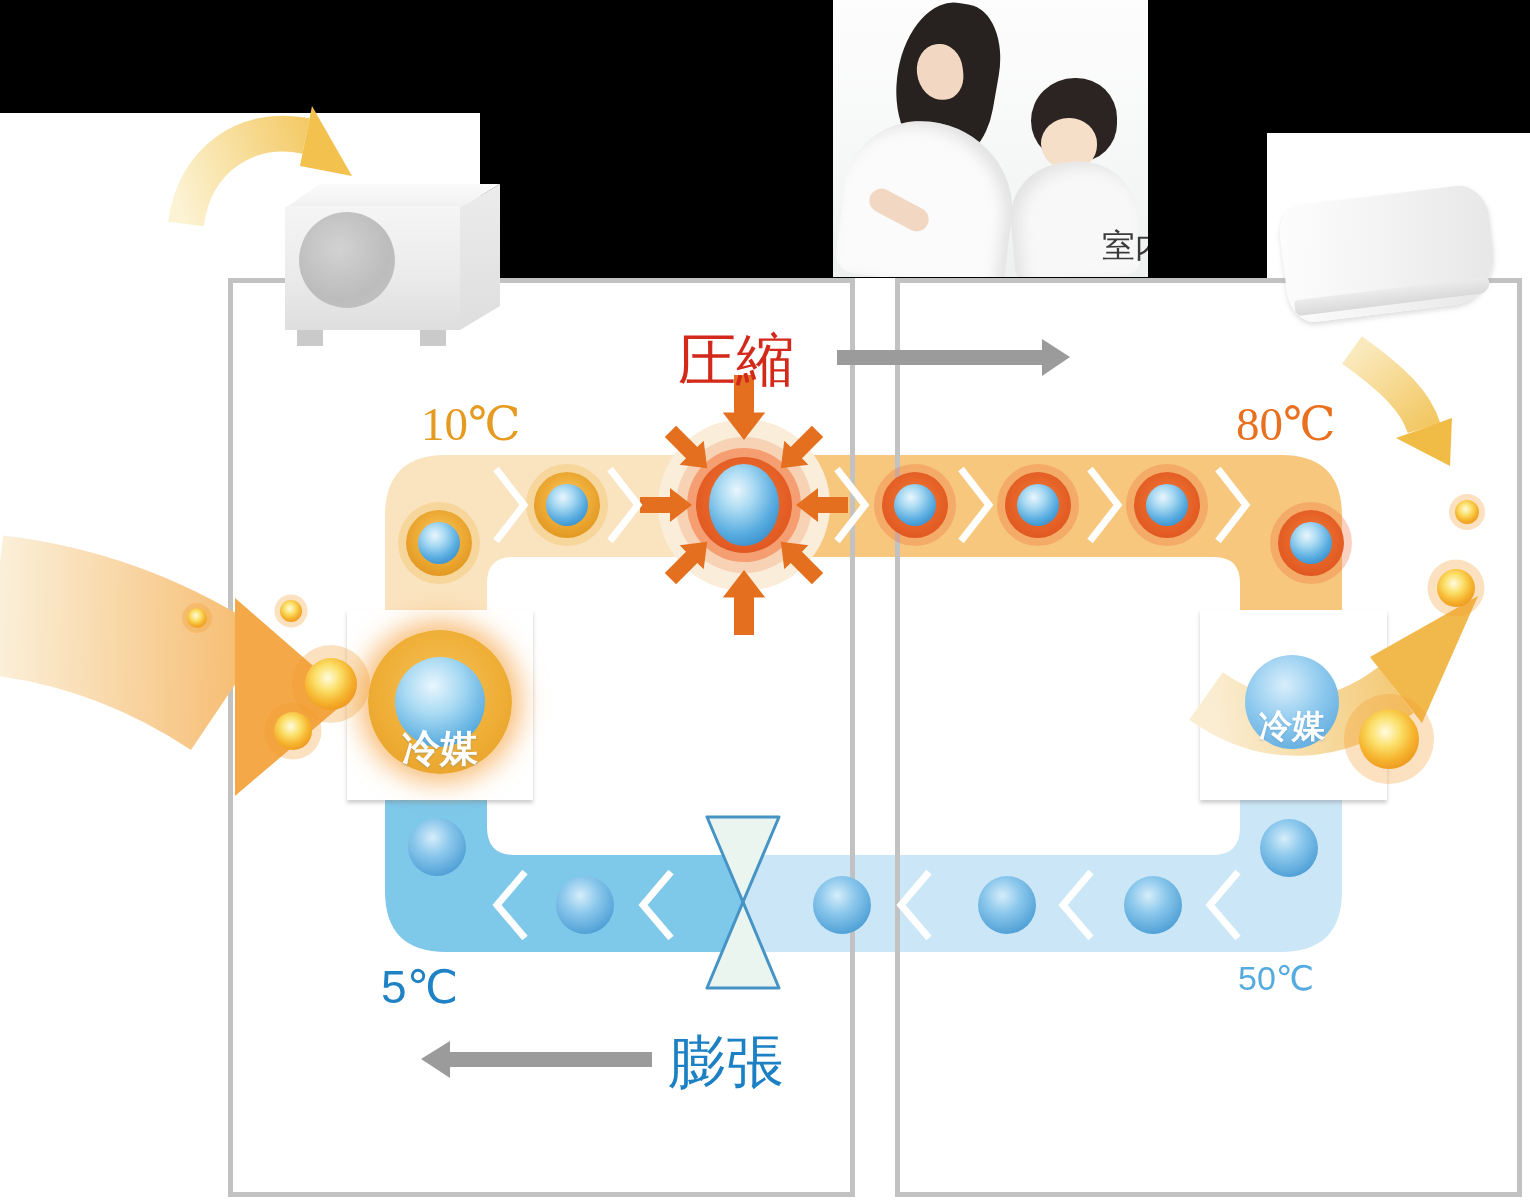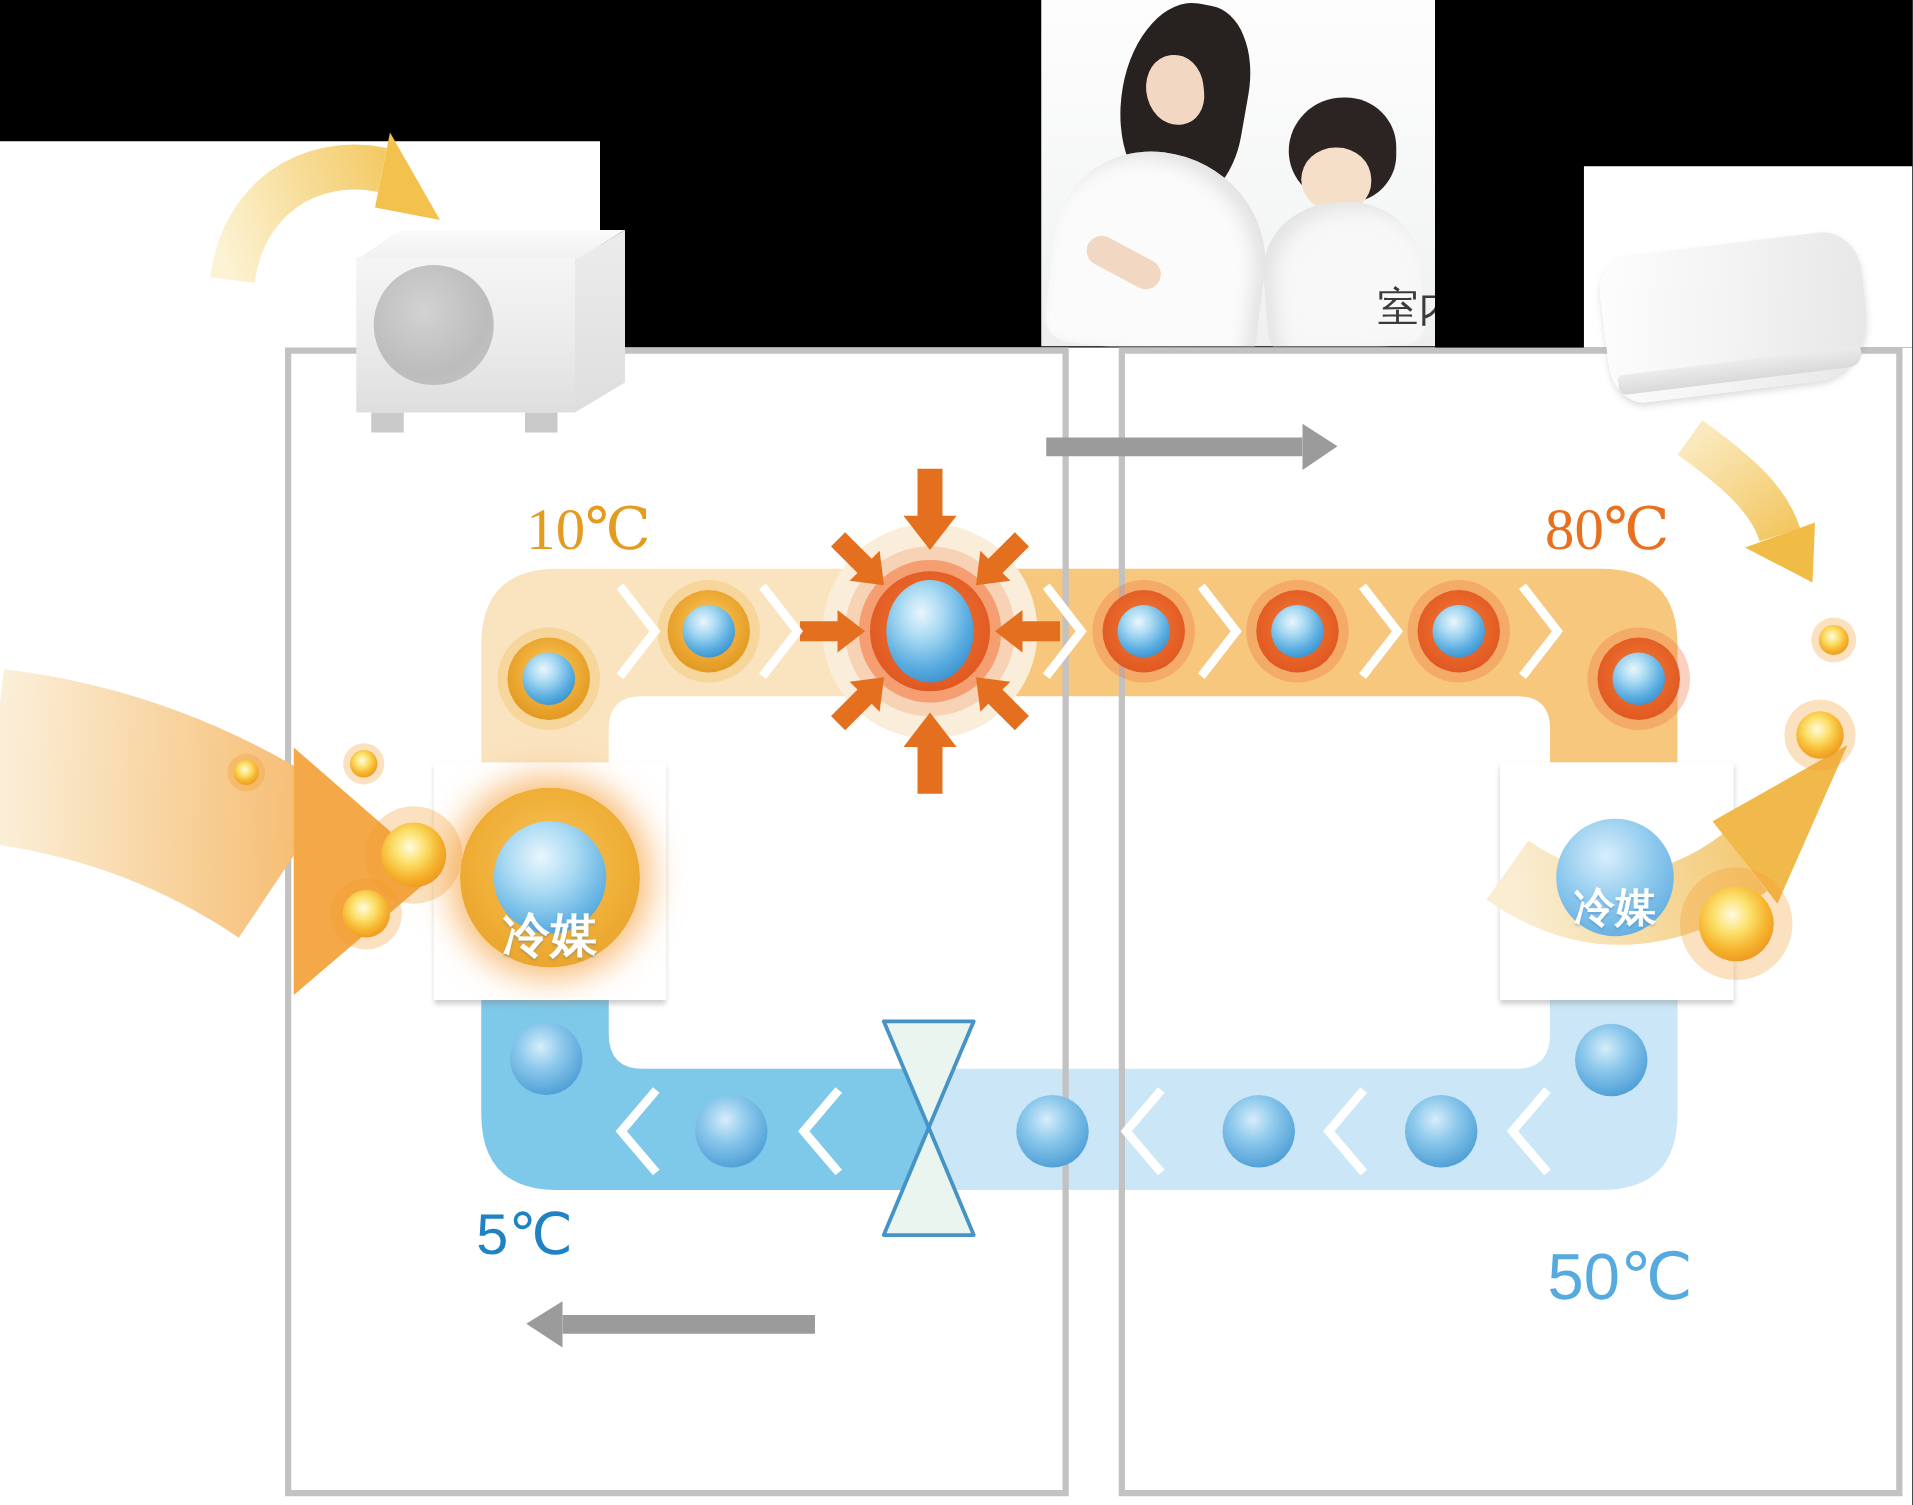--- a/index.html
+++ b/index.html
@@ -64,21 +64,21 @@
   
   .lbl{z-index:5;white-space:nowrap;}
   .lbl-compress{left:678px;top:322px;font-size:58px;color:#d2291a;font-weight:500;}
   .lbl-expand{left:668px;top:1024px;font-size:58px;color:#1c80c4;font-weight:500;}
   .lbl-indoor{left:1102px;top:224px;font-size:33px;color:#3a3a3a;z-index:5;}
   .temp{z-index:5;white-space:nowrap;}
   .temp-serif{font-family:"Liberation Serif","DejaVu Serif",serif;}
   .t10{left:381px;top:396px;font-size:47px;color:#e59a20;margin-left:40px;}
   .t80{left:1236px;top:396px;font-size:47px;color:#e8701e;}
   .t5{left:381px;top:960px;font-size:46px;color:#1f82c4;}
-  .t50{left:1238px;top:992px;font-size:52px;color:#55aadf;text-align:right;}
+  .t50{left:1238px;top:958px;font-size:34px;color:#55aadf;text-align:right;}
 </style>
 </head>
 <body>
 
 <div id="stage">
 
   <div class="abs zoneA"></div>
   <div class="abs zoneB"></div>
   <div class="abs zoneD"></div>
 
@@ -295,19 +295,21 @@
   </svg>
 
   <div class="abs refcircle ref-left-outer">
     <div class="ref-left-inner"></div>
     <span class="reflabel reflabel-left">冷媒</span>
   </div>
   <div class="abs refcircle ref-right">
     <span class="reflabel reflabel-right">冷媒</span>
   </div>
 
+  <div class="abs lbl lbl-compress">圧縮</div>
+  <div class="abs lbl lbl-expand">膨張</div>
   <div class="abs temp temp-serif t10">10℃</div>
   <div class="abs temp temp-serif t80">80℃</div>
   <div class="abs temp t5">5℃</div>
   <div class="abs temp t50">50℃</div>
 
   <div class="abs blackpatch"></div>
 </div>
 
 </body></html>

